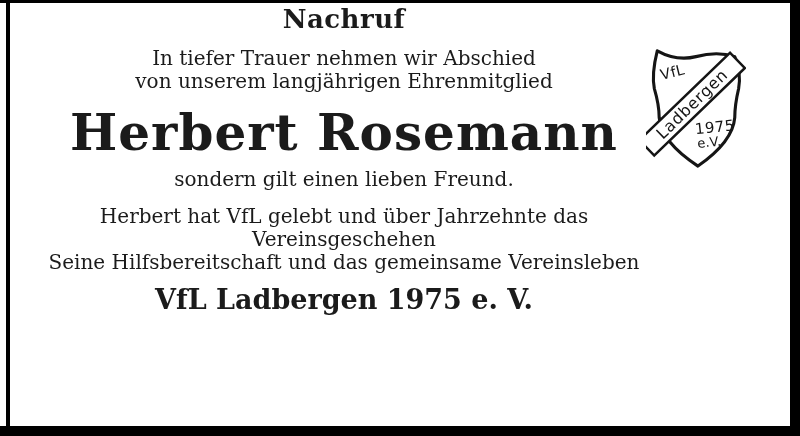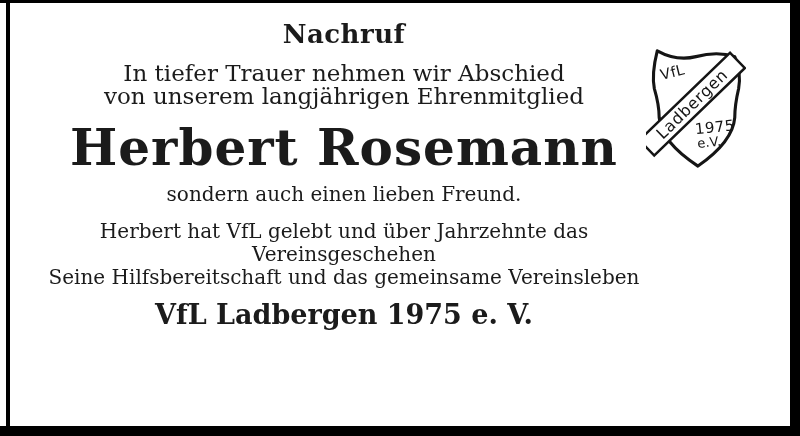--- a/index.html
+++ b/index.html
@@ -20,32 +20,31 @@
   .frame-left   { position: absolute; left: 6px; top: 0; width: 4px; height: 426px; background: #000; }
   .frame-right  { position: absolute; right: 0; top: 0; width: 10px; height: 436px; background: #000; }
   .frame-bottom { position: absolute; left: 0; top: 426px; width: 800px; height: 10px; background: #000; }
 
   .content {
     position: absolute;
     left: 10px;
     top: 3px;
     width: 668px;
     text-align: center;
-    padding-top: 15px;
   }
   .notice-title {
     margin: 0;
     font-size: 26px;
     font-weight: bold;
     line-height: 32px;
     letter-spacing: 0.5px;
   }
   .intro {
     margin: 12px 0 0 0;
-    font-size: 23px;
+    font-size: 20px;
     line-height: 23px;
   }
   .deceased-name {
     margin: 17px 0 0 0;
     font-size: 50px;
     font-weight: bold;
     line-height: 46px;
     letter-spacing: 1px;
   }
   .para {
@@ -93,21 +92,21 @@
   <h1 class="notice-title">Nachruf</h1>
 
   <p class="intro">
     <span class="line">In tiefer Trauer nehmen wir Abschied</span>
     <span class="line">von unserem langjährigen Ehrenmitglied</span>
   </p>
 
   <h2 class="deceased-name">Herbert Rosemann</h2>
 
   <p class="para para-tribute">
-    <span class="line">sondern auch einen lieben Freund.</span>
+    <span class="line">sondern gilt einen lieben Freund.</span>
   </p>
 
   <p class="para para-legacy">
     <span class="line">Herbert hat VfL gelebt und über Jahrzehnte das Vereinsgeschehen</span>
     <span class="line">Seine Hilfsbereitschaft und das gemeinsame Vereinsleben</span>
   </p>
 
 
   <p class="signature">VfL Ladbergen 1975 e. V.</p>
 

